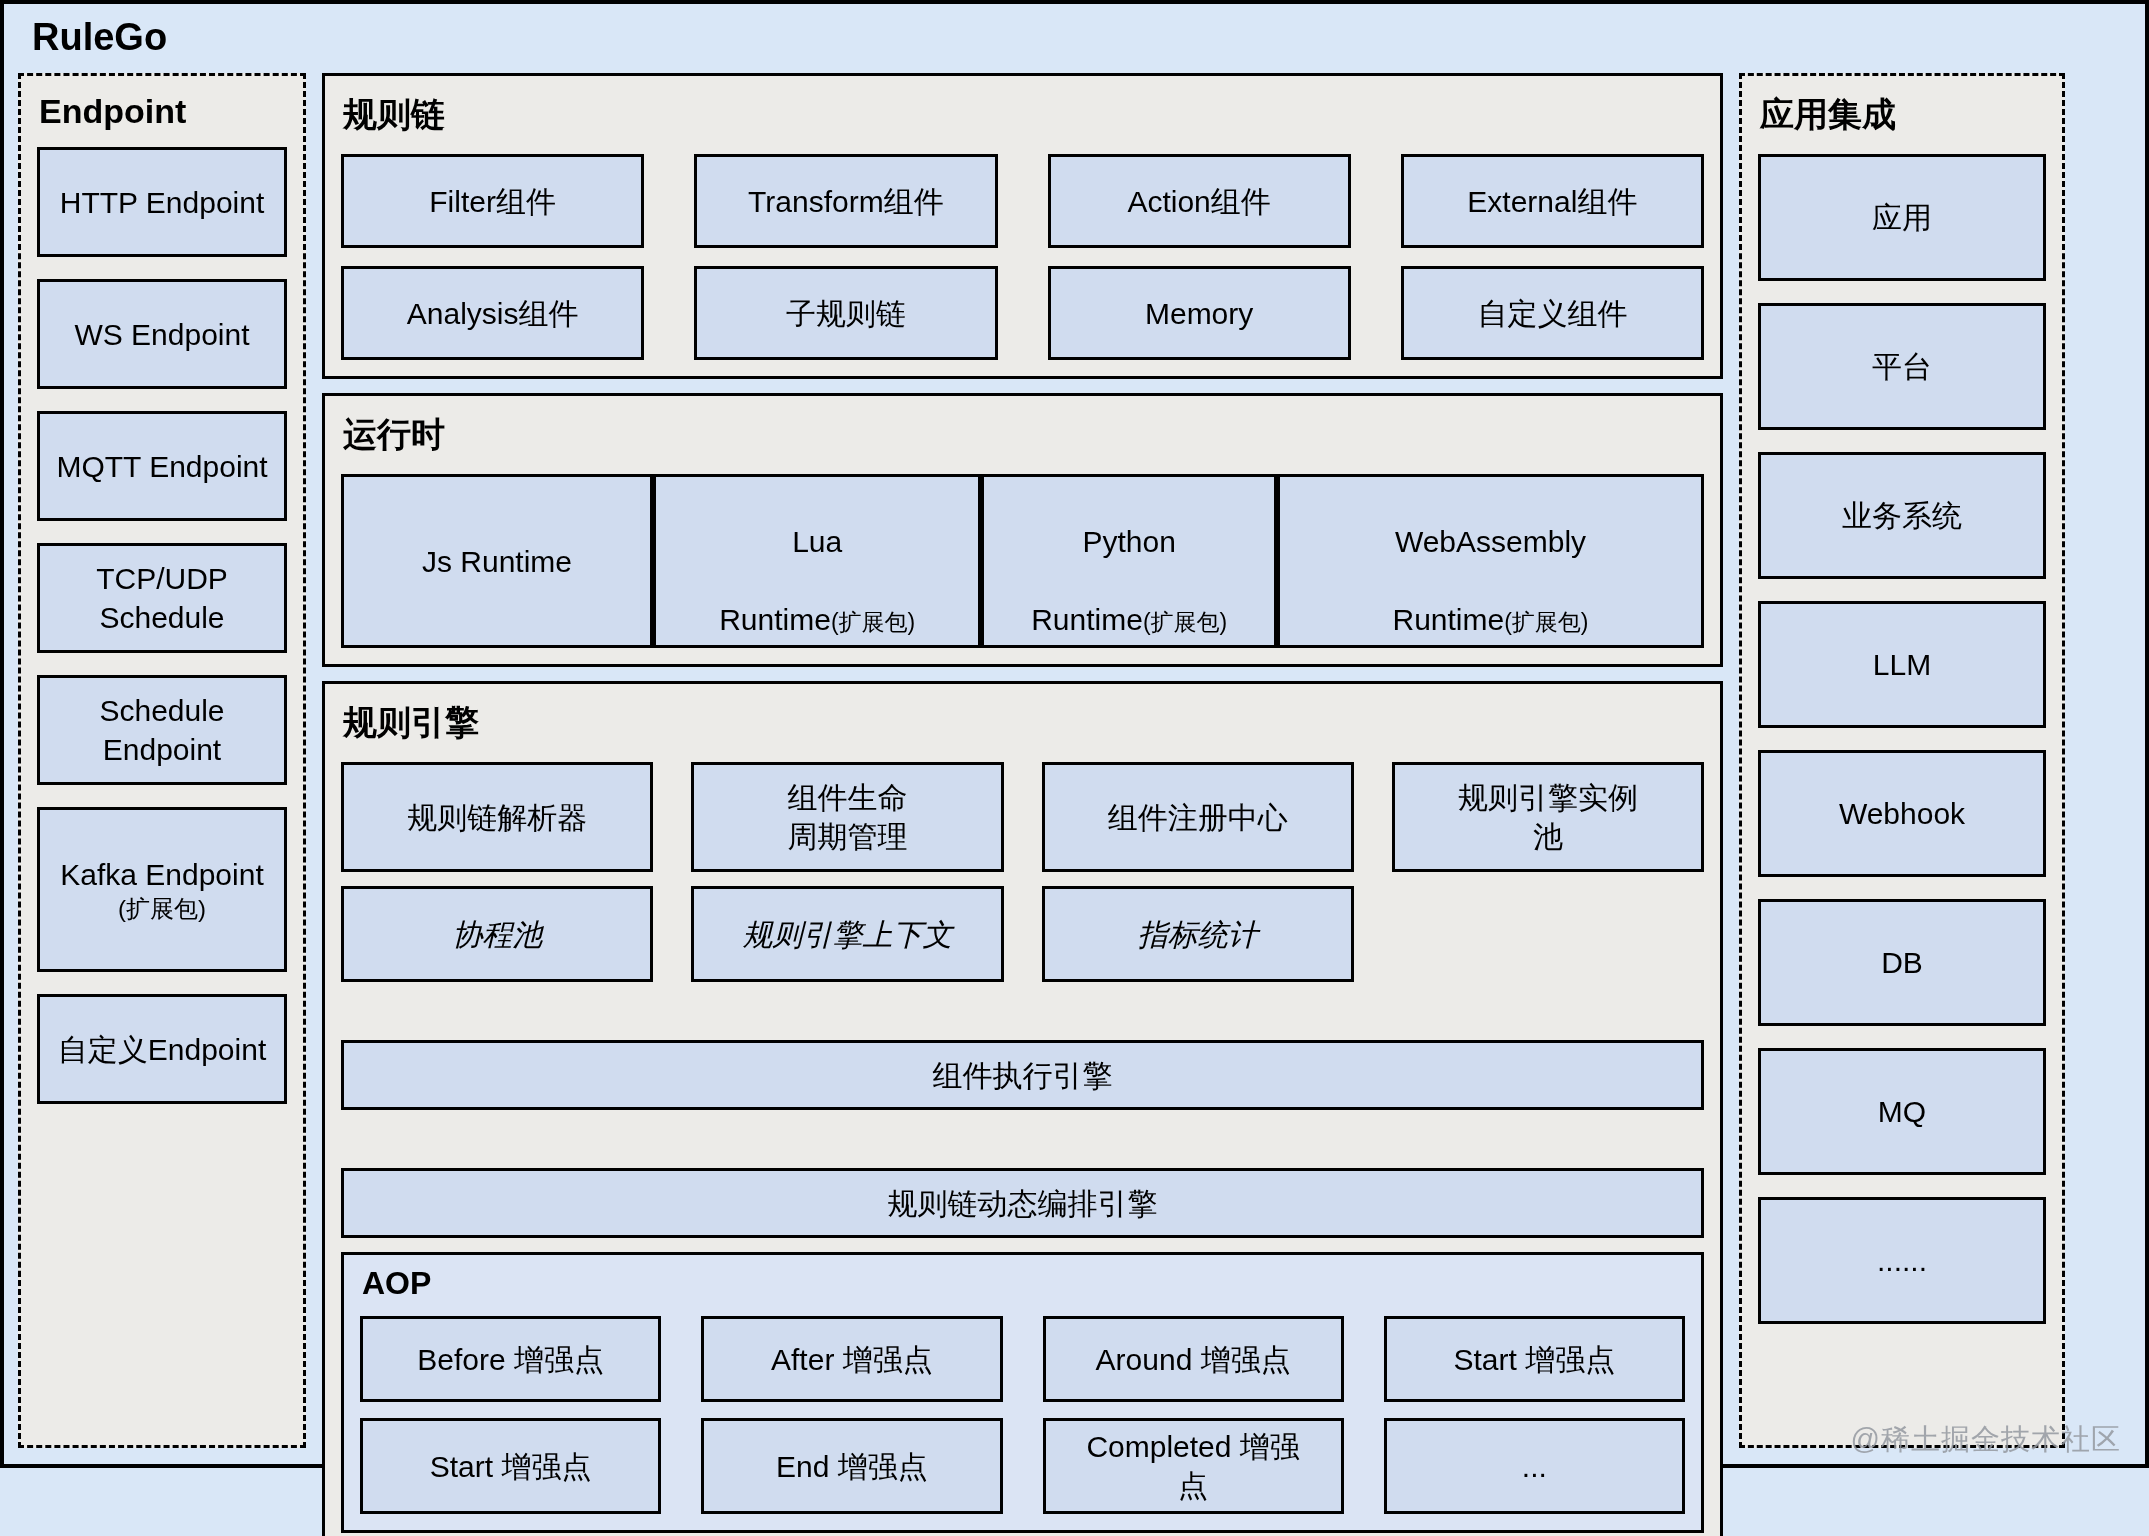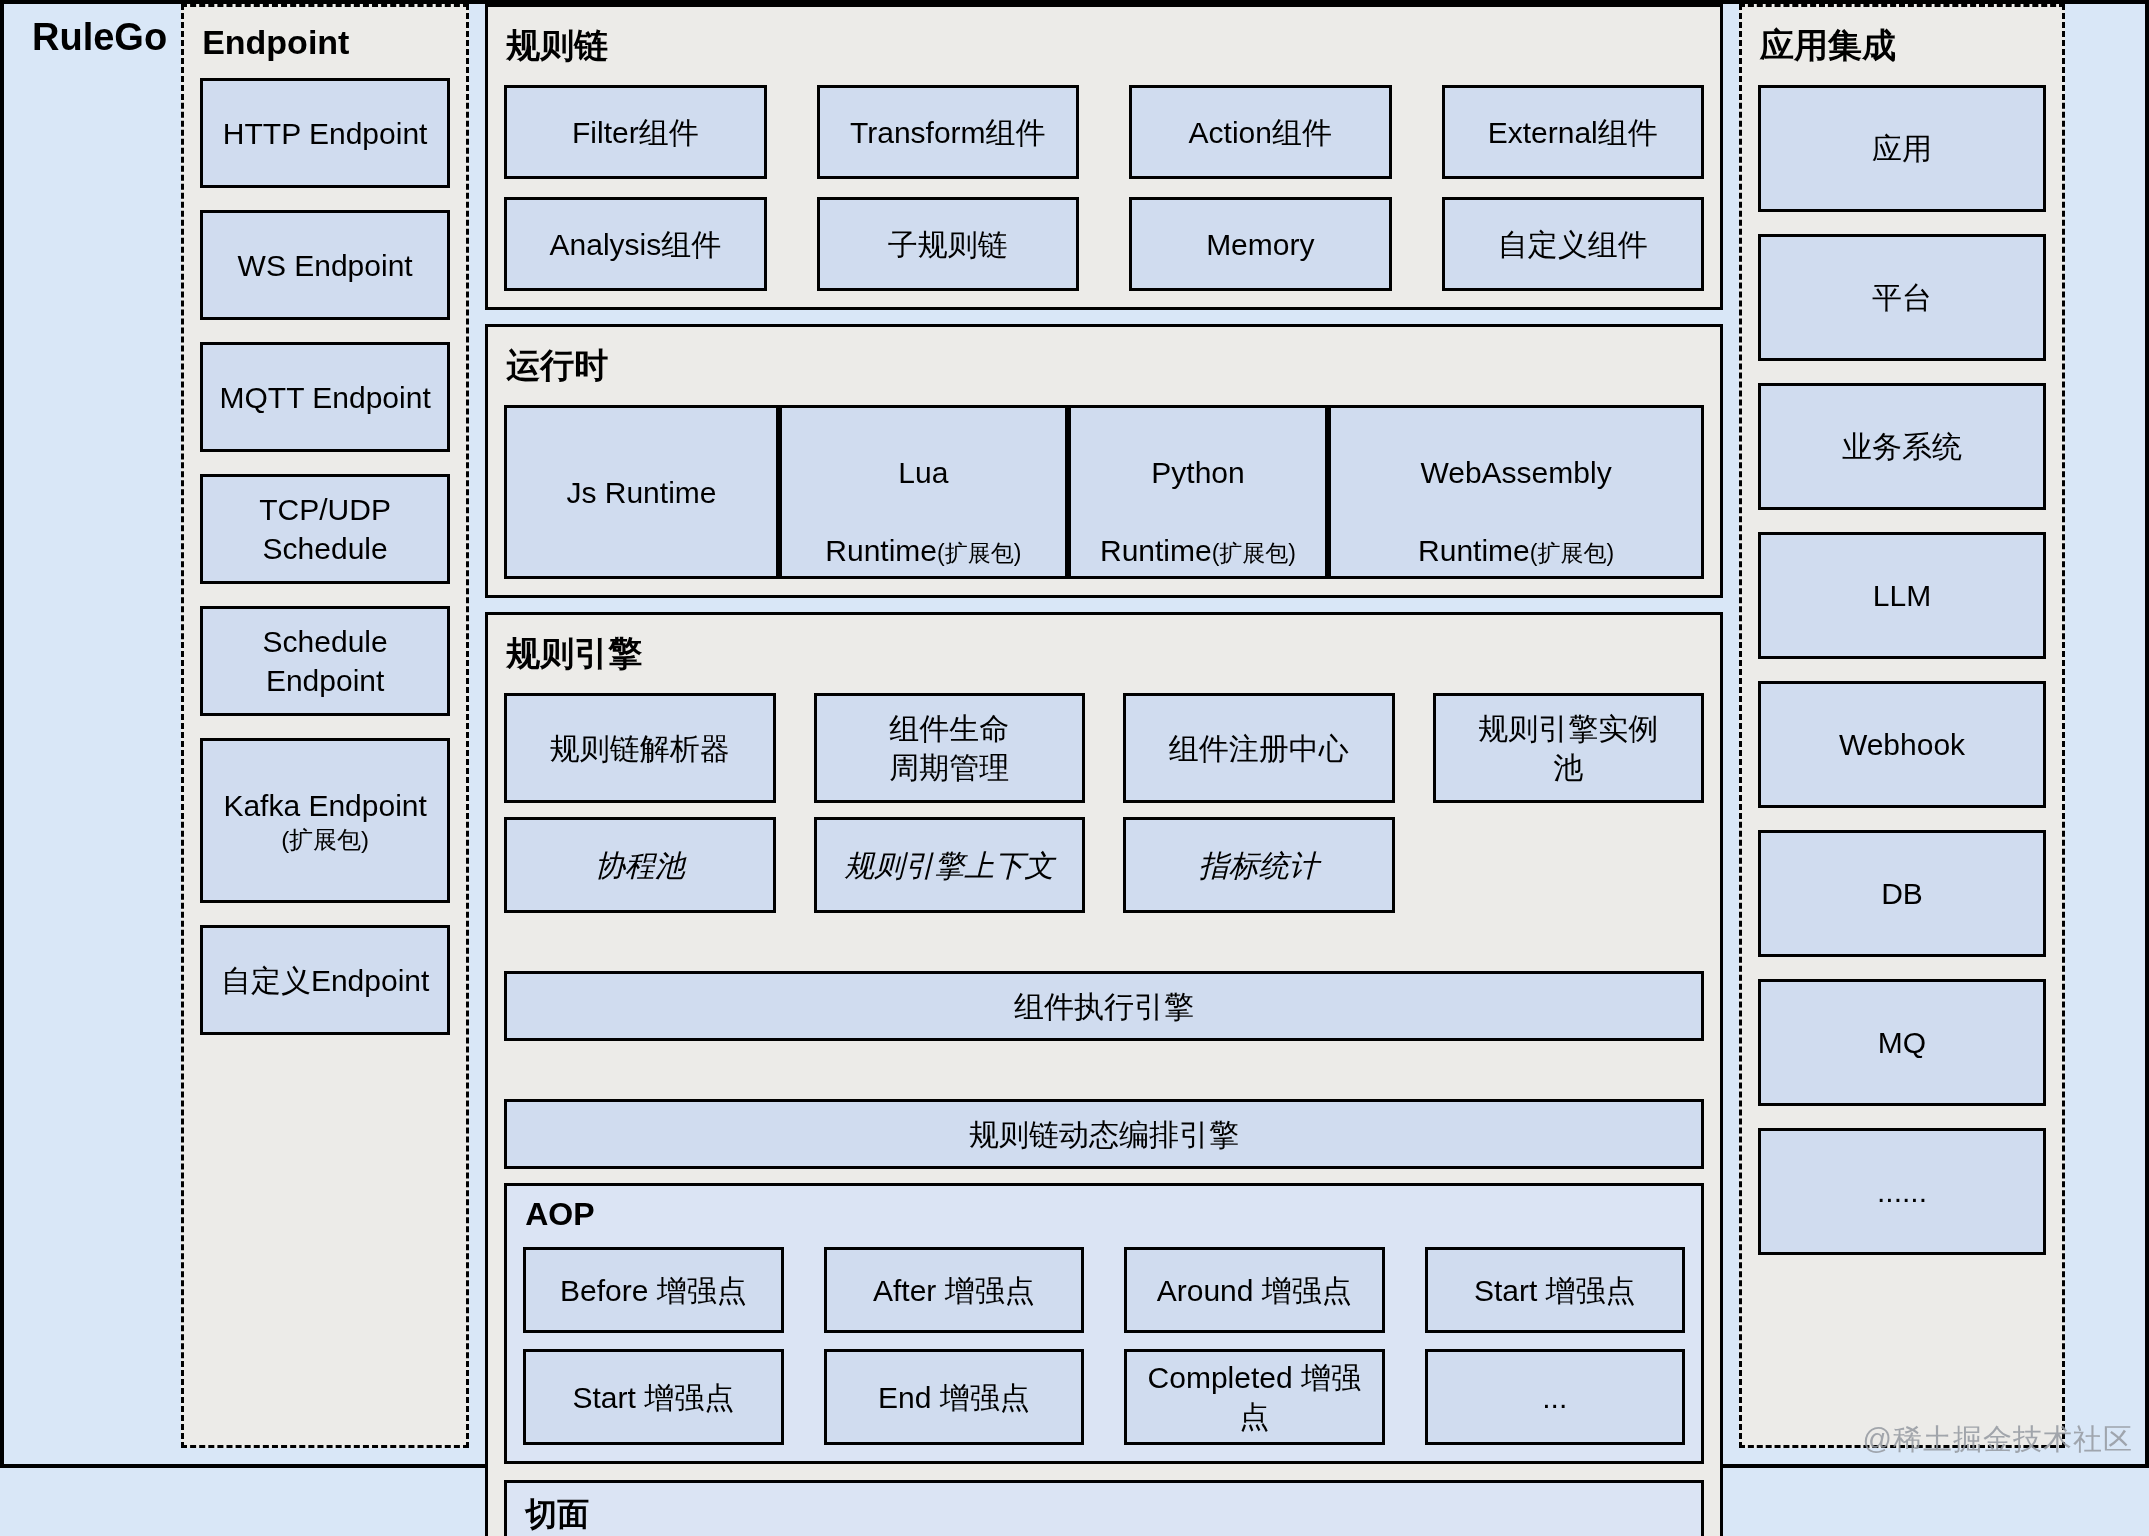--- a/index.html
+++ b/index.html
@@ -9,21 +9,21 @@
     font-family: "Liberation Sans", "DejaVu Sans", sans-serif;
     color: #000;
     background: #d9e7f7;
     overflow: hidden;
   }
   .frame {
     position: relative;
     width: 2149px; height: 1468px;
     border: 4px solid #000;
     background: #d9e7f7;
-    display: flex; flex-direction: row;
+    display: flex; flex-direction: column;
   }
   .app-title {
     font-size: 38px; font-weight: 700;
     margin: 12px 0 14px 28px;
     flex: 0 0 auto;
   }
   .columns {
     flex: 1 1 auto; min-height: 0;
     display: flex; align-items: stretch;
     gap: 16px;
@@ -86,21 +86,21 @@
   .aspect-row .box:nth-child(2) { flex: 0 0 372px; }
   .aspect-row .box:nth-child(3) { flex: 0 0 285px; }
   .aspect-panel { margin-top: 2px; }
 
   
   .integration-panel { flex: 0 0 326px; margin-right: 66px; }
   .integration-panel .box { min-height: 127px; }
 
   .watermark {
     position: absolute;
-    right: 12px; bottom: 4px;
+    right: 24px; bottom: 4px;
     font-size: 29px;
     color: rgba(148, 153, 160, 0.85);
     letter-spacing: 1px;
     margin-left: 33px;
   }
 </style>
 </head>
 <body>
 
 <div class="frame">

